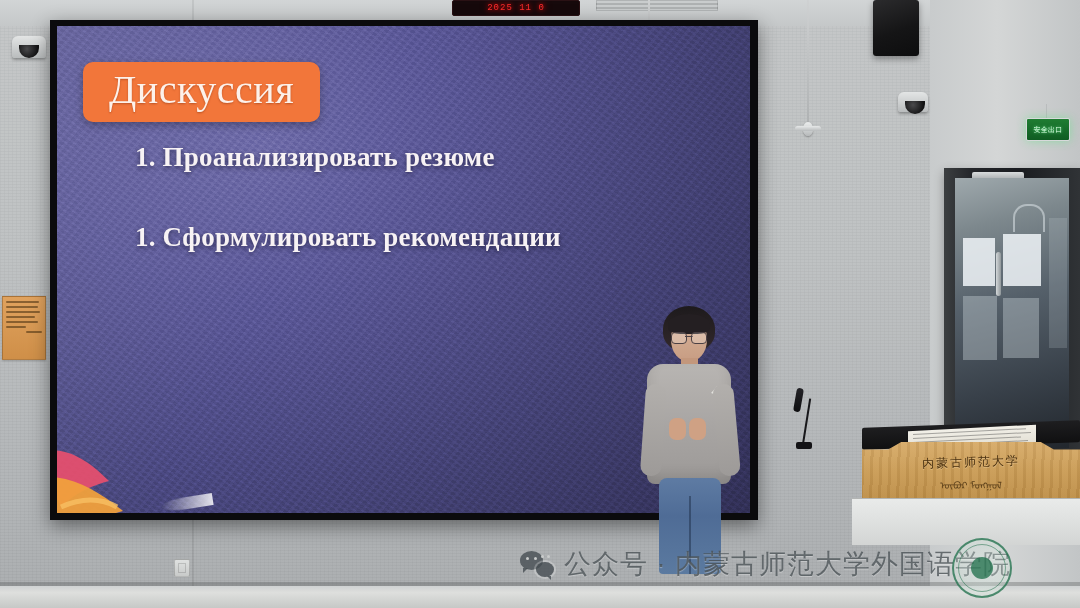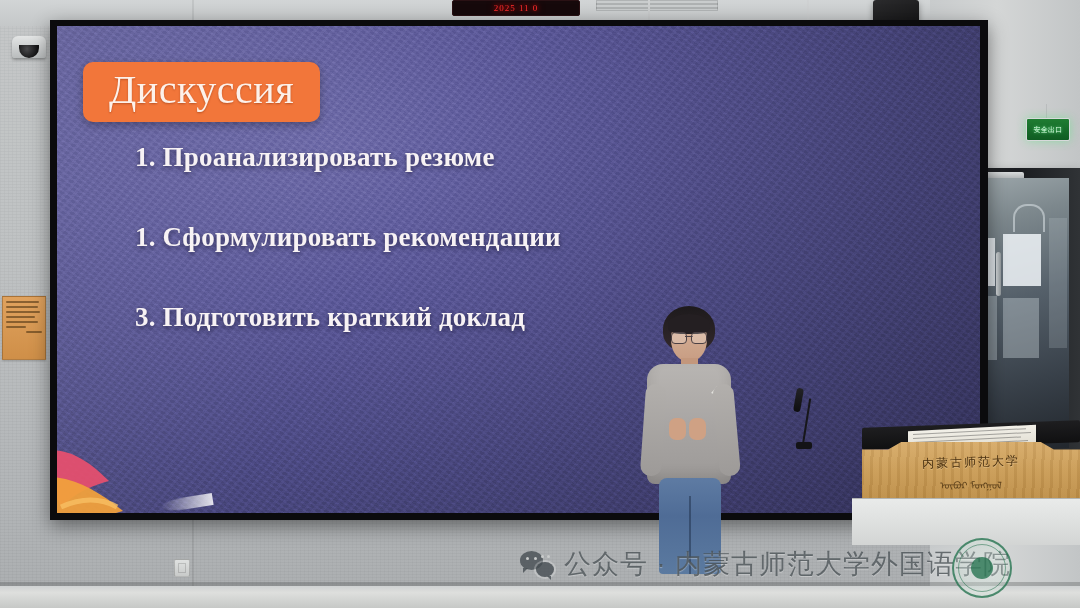--- a/index.html
+++ b/index.html
@@ -122,21 +122,21 @@
   
   .clock{
     position:absolute;
     background:#16090b;
     border:1px solid #2a1114;
     border-radius:2px;
     display:flex;align-items:center;justify-content:center;
     overflow:hidden;
   }
   .clock span{
-    font-family:Liberation Serif, serif;
+    font-family:Liberation Mono, monospace;
     color:#ff2d2d;font-size:9px;letter-spacing:1px;
     text-shadow:0 0 5px #ff0f0f,0 0 9px rgba(255,0,0,.6);
     white-space:nowrap;filter:blur(.4px);
   }
 
   
   .screen-frame{
     position:absolute;
     background:#0b0b0d;
     box-shadow:0 6px 18px rgba(0,0,0,.45);
@@ -494,38 +494,37 @@
       <div class="refl-win" style="left:8px;top:60px;width:32px;height:48px"></div>
       <div class="refl-win" style="left:48px;top:56px;width:38px;height:52px"></div>
       <div class="refl-dim" style="left:8px;top:118px;width:34px;height:64px"></div>
       <div class="refl-dim" style="left:48px;top:120px;width:36px;height:60px"></div>
       <div class="refl-dim" style="left:94px;top:40px;width:18px;height:130px;opacity:.5"></div>
       <div class="abs" style="left:58px;top:26px;width:28px;height:26px;border:2px solid rgba(220,228,232,.55);border-radius:14px 14px 0 0;border-bottom:none"></div>
     </div>
     <div class="door-handle"></div>
   </div>
 
-  <div class="screen-frame" style="left:50px;top:20px;width:938px;height:500px">
+  <div class="screen-frame" style="left:50px;top:20px;width:708px;height:500px">
     <div class="screen">
 
       <svg class="brush" viewBox="0 0 120 120">
         <path d="M-5 40 C18 36, 40 52, 58 70 C44 74, 26 80, 10 96 C2 78, -6 58, -5 40 Z" fill="#e84f6e" opacity="0.92"></path>
         <path d="M-8 66 C20 64, 48 80, 72 100 C52 106, 26 110, 2 118 C-4 102, -10 84, -8 66 Z" fill="#f0a03c" opacity="0.95"></path>
         <path d="M10 96 C28 88, 48 86, 66 96" stroke="#f7bf63" stroke-width="5" fill="none" opacity="0.8"></path>
       </svg>
       <div class="swoosh"></div>
 
       <div class="slide-title">
         <span>Дискуссия</span>
       </div>
 
       <div class="slide-body">
         <div class="item">1. Проанализировать резюме</div>
         <div class="item">1. Сформулировать рекомендации</div>
-        <div class="item">3. Подготовить краткий доклад</div>
       </div>
 
     </div>
   </div>
 
   <div class="podium-mic" style="left:790px;top:388px;width:30px;height:56px">
     <div class="head"></div>
     <div class="stem"></div>
     <div class="base"></div>
   </div>

